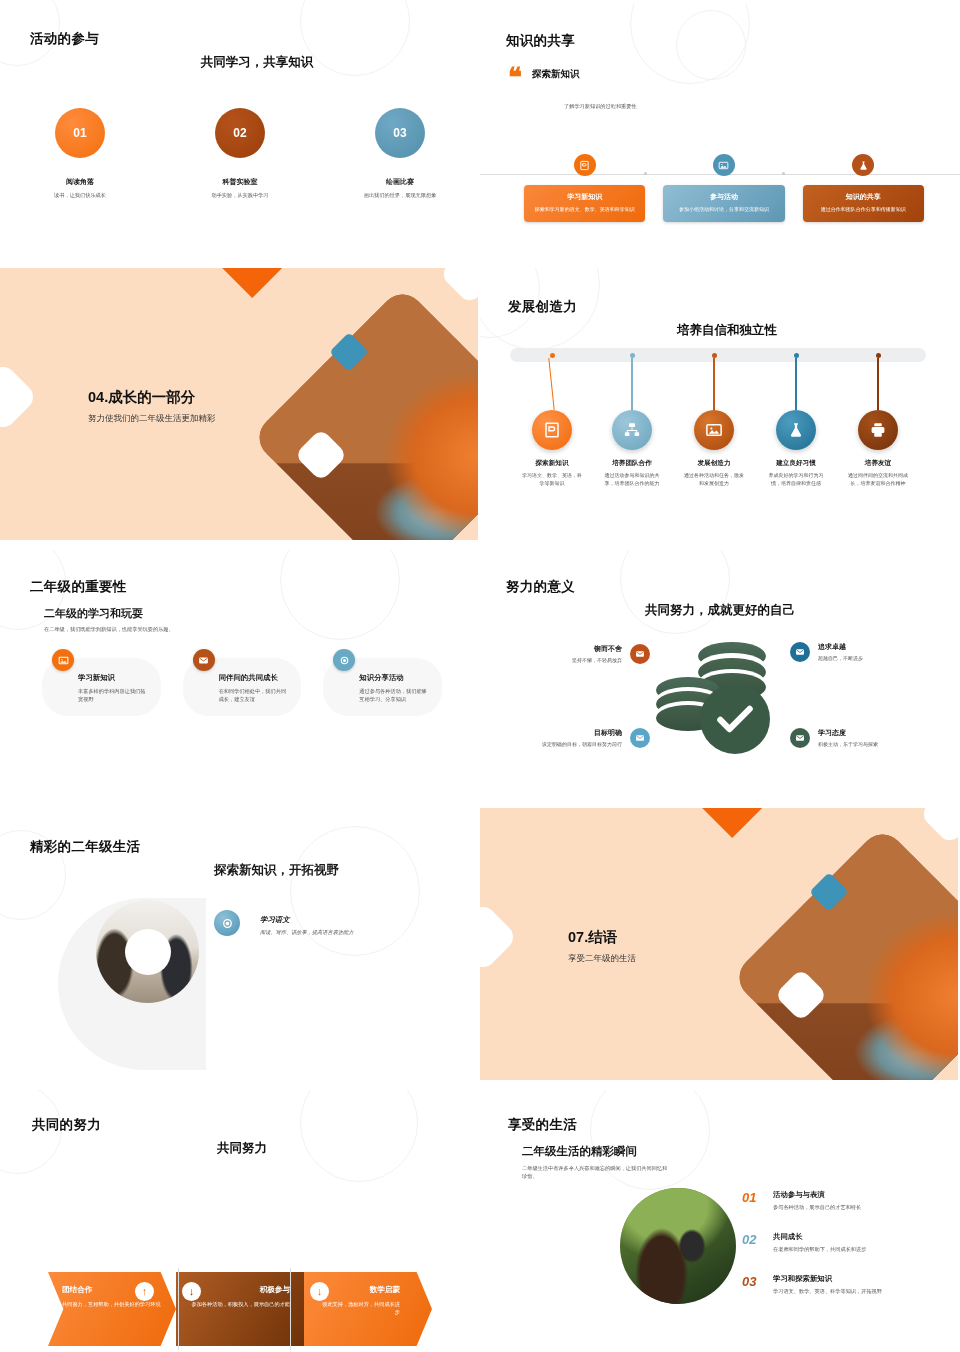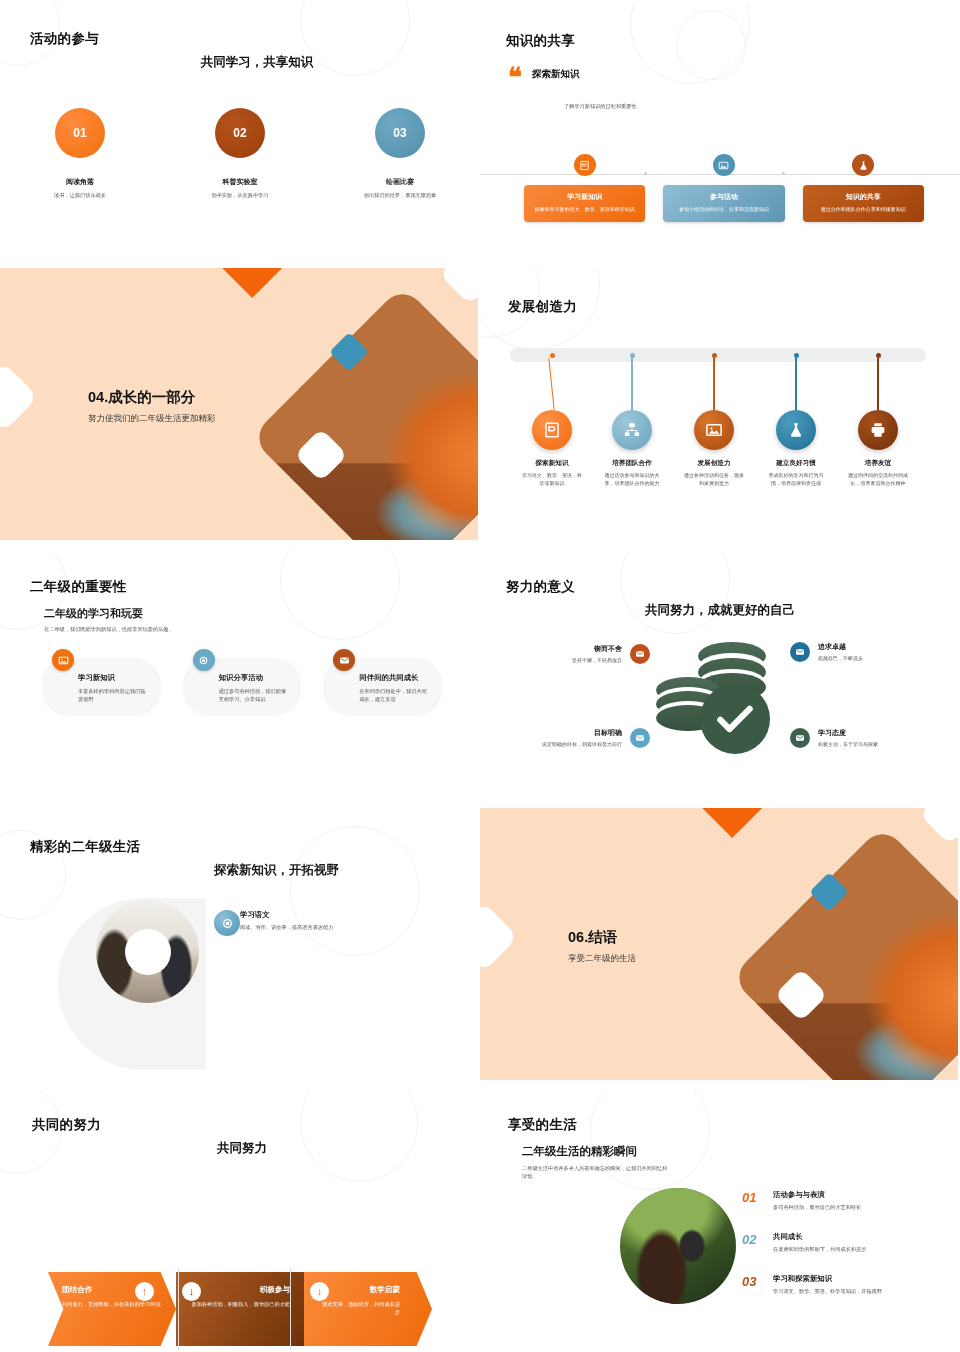--- a/index.html
+++ b/index.html
@@ -134,21 +134,21 @@
   .ring { position:absolute; left:96px; top:92px; width:103px; height:103px; border-radius:50%;
           overflow:hidden; }
   .ring .ph { width:100%; height:100%;
     background:
       radial-gradient(ellipse 26% 48% at 18% 62%, #3b3026 0 60%, rgba(0,0,0,0) 72%),
       radial-gradient(ellipse 22% 46% at 78% 66%, #2c2c33 0 60%, rgba(0,0,0,0) 72%),
       linear-gradient(#f2f0ec 0%, #e3ded6 46%, #c4b8a8 62%, #9c8f7e 100%); }
   .ring .hole { position:absolute; left:50%; top:50%; transform:translate(-50%,-50%);
                 width:46px; height:46px; border-radius:50%; background:#fff; }
   #s8 .sub { position:absolute; left:214px; top:54px; font-size:12.5px; font-weight:bold; }
-  .fl-row { position:absolute; left:214px; width:230px; display:flex; gap:0; align-items:flex-start; }
+  .fl-row { position:absolute; left:214px; width:230px; display:flex; gap:20px; align-items:flex-end;font-style:italic; }
   .fl-ic { width:26px; height:26px; border-radius:50%; flex:0 0 26px;
            display:flex; align-items:center; justify-content:center; color:#fff; }
   .fl-t { font-size:7.4px; font-weight:bold; }
   .fl-d { font-size:5.2px; color:#555; margin-top:4px; }
 
   
   #s9 { left:0; top:1090px; width:480px; height:262px; }
   #s9 .hd { position:absolute; left:32px; top:26px; }
   #s9 .sub { position:absolute; left:0; right:0; top:50px; text-align:center; padding-left:4px; }
   .chev-wrap { position:absolute; left:48px; top:182px; width:384px; height:74px; display:flex; }
@@ -280,20 +280,21 @@
     <div class="hero-txt">
       <div class="t">04.成长的一部分</div>
       <div class="d">努力使我们的二年级生活更加精彩</div>
     </div>
   </div>
 
   <div class="slide" id="s4">
     <div class="deco" style="left:-40px;top:-30px;width:100px;height:100px;"></div>
     <div class="deco" style="left:-10px;top:-48px;width:130px;height:130px;"></div>
     <div class="s-title hd">发展创造力</div>
+    <div class="s-sub sub">培养自信和独立性</div>
     <div class="rail"></div>
 
     <div class="tlitem" style="left:36px;">
       <div class="tl-anchor" style="background:#f2700d"></div>
       <div class="tl-stem" style="background:#f2700d; transform:rotate(-6deg);"></div>
       <div class="tl-circ" style="background:radial-gradient(circle at 35% 30%,#ff9248,#ef6a0b)">
         <svg width="18" height="18" viewBox="0 0 24 24" fill="none" stroke="#fff" stroke-width="2">
           <rect x="4" y="3" width="16" height="18" rx="1"></rect>
             <path d="M8 8h5a2.5 2.5 0 0 1 0 5H8z"></path>
         </svg>
@@ -361,21 +362,21 @@
   <div class="slide" id="s5">
     <div class="hero-tri"></div>
     <div class="hero-sq-tr"></div>
     <div class="hero-sq-l"></div>
     <div class="hero-dia-blue"></div>
     <div class="hero-photo">
         <div class="inner"></div>
       </div>
     <div class="hero-sq-m"></div>
     <div class="hero-txt">
-      <div class="t">06.结语</div>
+      <div class="t">07.结语</div>
       <div class="d">享受二年级的生活</div>
     </div>
   </div>
 
   <div class="slide" id="s6">
     <div class="deco" style="left:-30px;top:-16px;width:96px;height:96px;"></div>
     <div class="deco" style="left:280px;top:-30px;width:120px;height:120px;"></div>
     <div class="s-title hd">二年级的重要性</div>
     <div class="sub2">二年级的学习和玩耍</div>
     <div class="lead">在二年级，我们既能学到新知识，也能享受玩耍的乐趣。</div>
@@ -385,38 +386,38 @@
           <svg width="11" height="11" viewBox="0 0 24 24" fill="#fff">
               <rect x="2.5" y="5" width="19" height="14" rx="1.5" fill="none" stroke="#fff" stroke-width="2.2"></rect>
               <circle cx="8.5" cy="10" r="1.5"></circle>
               <path d="M5 17l4.5-5 3 3.2 2.8-2.6L19 17z"></path>
             </svg>
         </div>
         <div class="t">学习新知识</div>
         <div class="d">丰富多样的学科内容让我们拓宽视野</div>
       </div>
       <div class="pill">
+        <div class="bdg" style="background:#b4521a">
+          <svg width="11" height="11" viewBox="0 0 24 24" fill="#fff">
+              <rect x="2.5" y="5.5" width="19" height="13" rx="2"></rect>
+              <path d="M3.5 7l8.5 6 8.5-6" stroke="#b4521a" stroke-width="2" fill="none"></path>
+            </svg>
+        </div>
+        <div class="t">同伴间的共同成长</div>
+        <div class="d">在和同学们相处中，我们共同成长，建立友谊</div>
+      </div>
+      <div class="pill">
         <div class="bdg" style="background:#6aa9c4">
           <svg width="11" height="11" viewBox="0 0 24 24" fill="none" stroke="#fff" stroke-width="2.4">
               <circle cx="12" cy="12" r="7"></circle>
               <circle cx="12" cy="12" r="2.2" fill="#fff"></circle>
             </svg>
         </div>
         <div class="t">知识分享活动</div>
         <div class="d">通过参与各种活动，我们能够互相学习、分享知识</div>
-      </div>
-      <div class="pill">
-        <div class="bdg" style="background:#b4521a">
-          <svg width="11" height="11" viewBox="0 0 24 24" fill="#fff">
-              <rect x="2.5" y="5.5" width="19" height="13" rx="2"></rect>
-              <path d="M3.5 7l8.5 6 8.5-6" stroke="#b4521a" stroke-width="2" fill="none"></path>
-            </svg>
-        </div>
-        <div class="t">同伴间的共同成长</div>
-        <div class="d">在和同学们相处中，我们共同成长，建立友谊</div>
       </div>
     </div>
   </div>
 
   <div class="slide" id="s7">
     <div class="deco" style="left:140px;top:-26px;width:110px;height:110px;"></div>
     <div class="s-title hd">努力的意义</div>
     <div class="s-sub sub">共同努力，成就更好的自己</div>
 
     <div class="coins">

